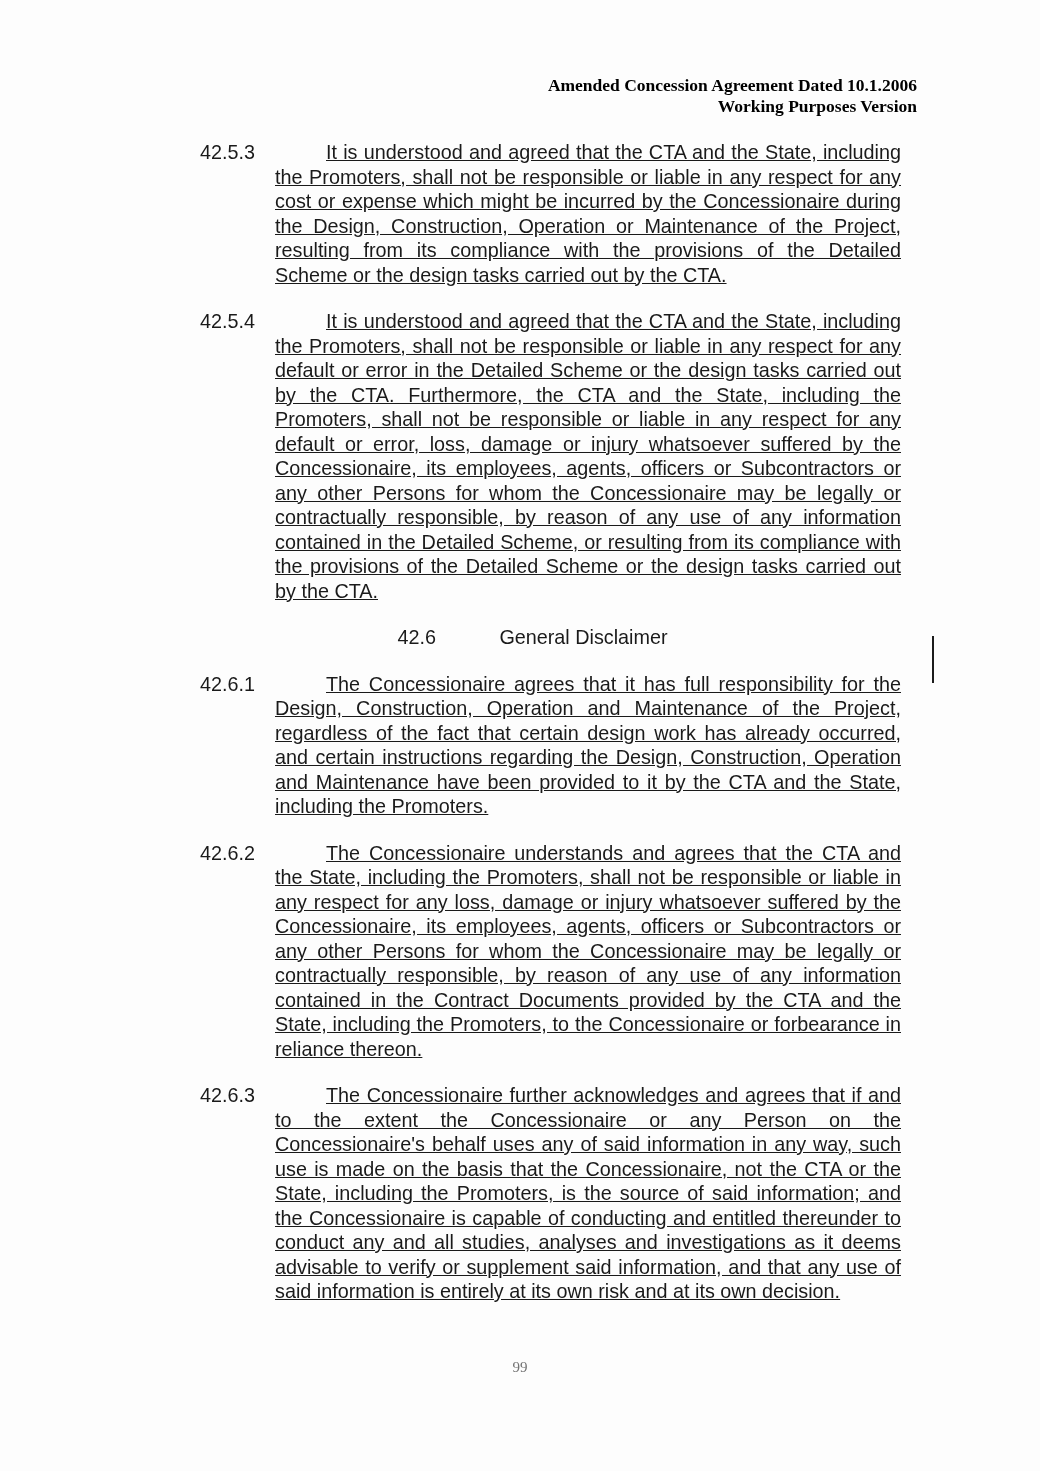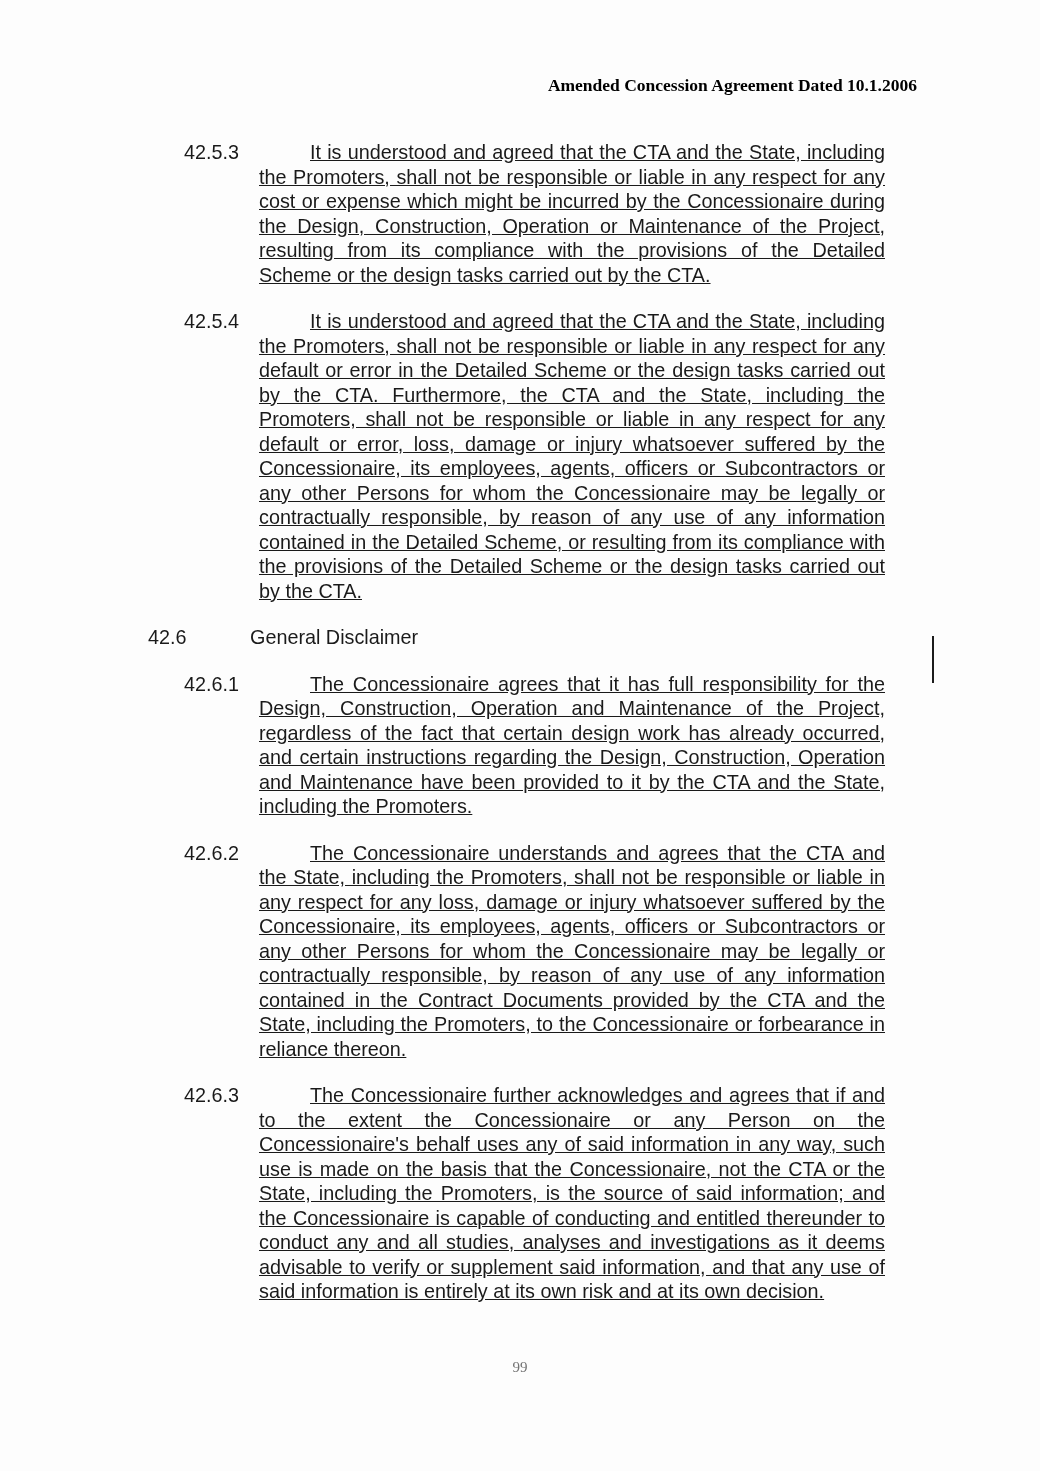--- a/index.html
+++ b/index.html
@@ -32,33 +32,34 @@
     font-size: 19.8px;
     line-height: 24.5px;
   }
   .clause {
     display: flex;
     align-items: flex-start;
     margin-bottom: 22px;
   }
   .clause .num {
     flex: 0 0 75px;
-    margin-left: 36px;
+    margin-left: 52px;
     white-space: nowrap;
   }
   .clause .body {
     width: 626px;
     text-align: justify;
     text-indent: 51px;
     text-decoration: underline;
   }
   .section-heading {
     display: flex;
     align-items: flex-start;
     margin: 20px 0 22px 0;
+    justify-content: center;
   }
   .section-heading .num {
     flex: 0 0 102px;
     white-space: nowrap;
   }
   .section-heading .title {
     font-weight: normal;
   }
   .change-bar {
     position: absolute;
@@ -79,20 +80,21 @@
     color: #737373;
   }
 </style>
 </head>
 <body>
 
 <div class="page">
 
   <div class="doc-header">
     <div>Amended Concession Agreement Dated 10.1.2006</div>
+    <div>Working Purposes Version</div>
   </div>
 
   <div class="content">
 
     <div class="clause">
       <span class="num">42.5.3</span>
       <div class="body">It is understood and agreed that the CTA and the State, including the Promoters, shall not be responsible or liable in any respect for any cost or expense which might be incurred by the Concessionaire during the Design, Construction, Operation or Maintenance of the Project, resulting from its compliance with the provisions of the Detailed Scheme or the design tasks carried out by the CTA.</div>
     </div>
 
     <div class="clause">

